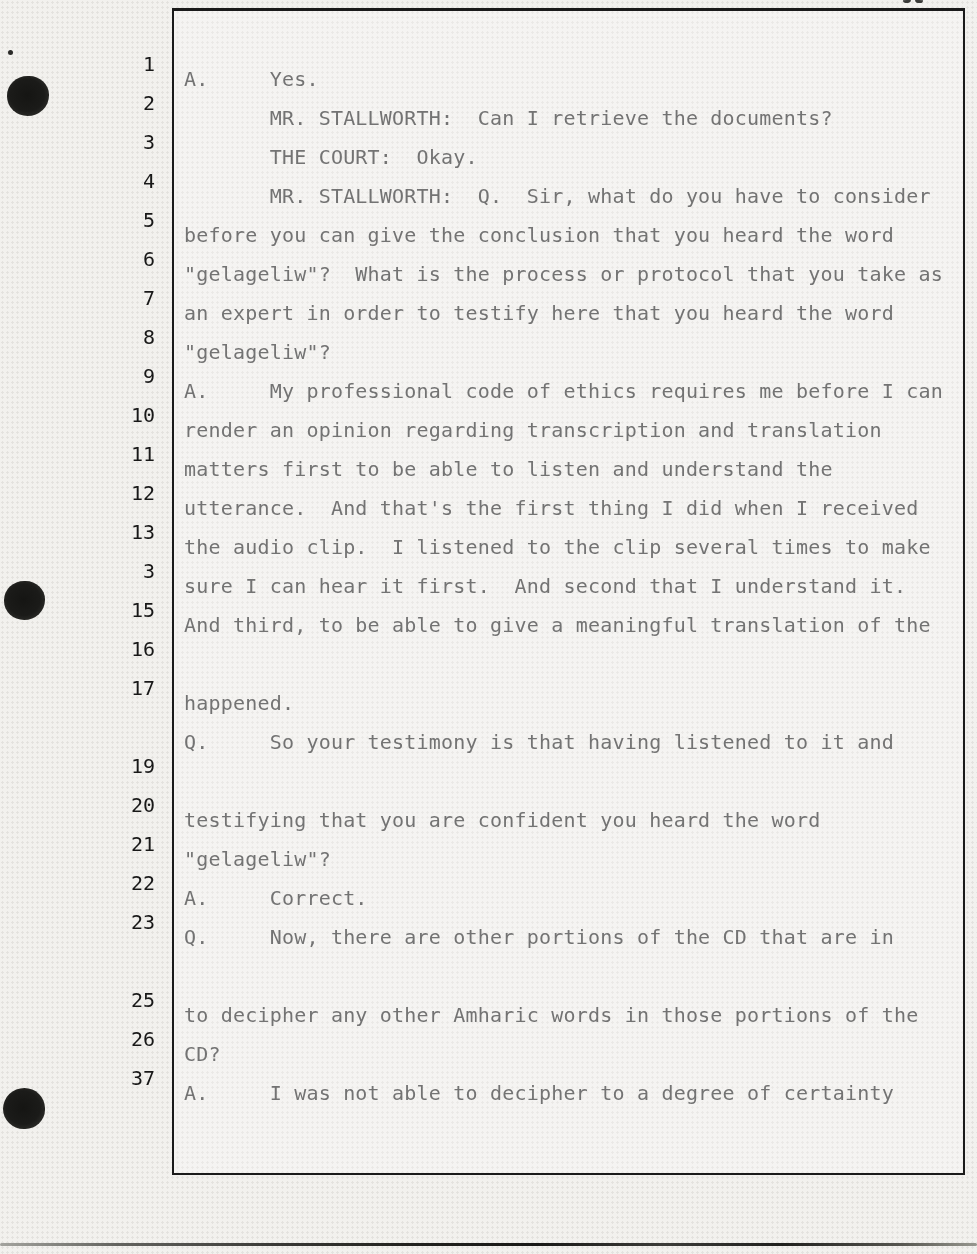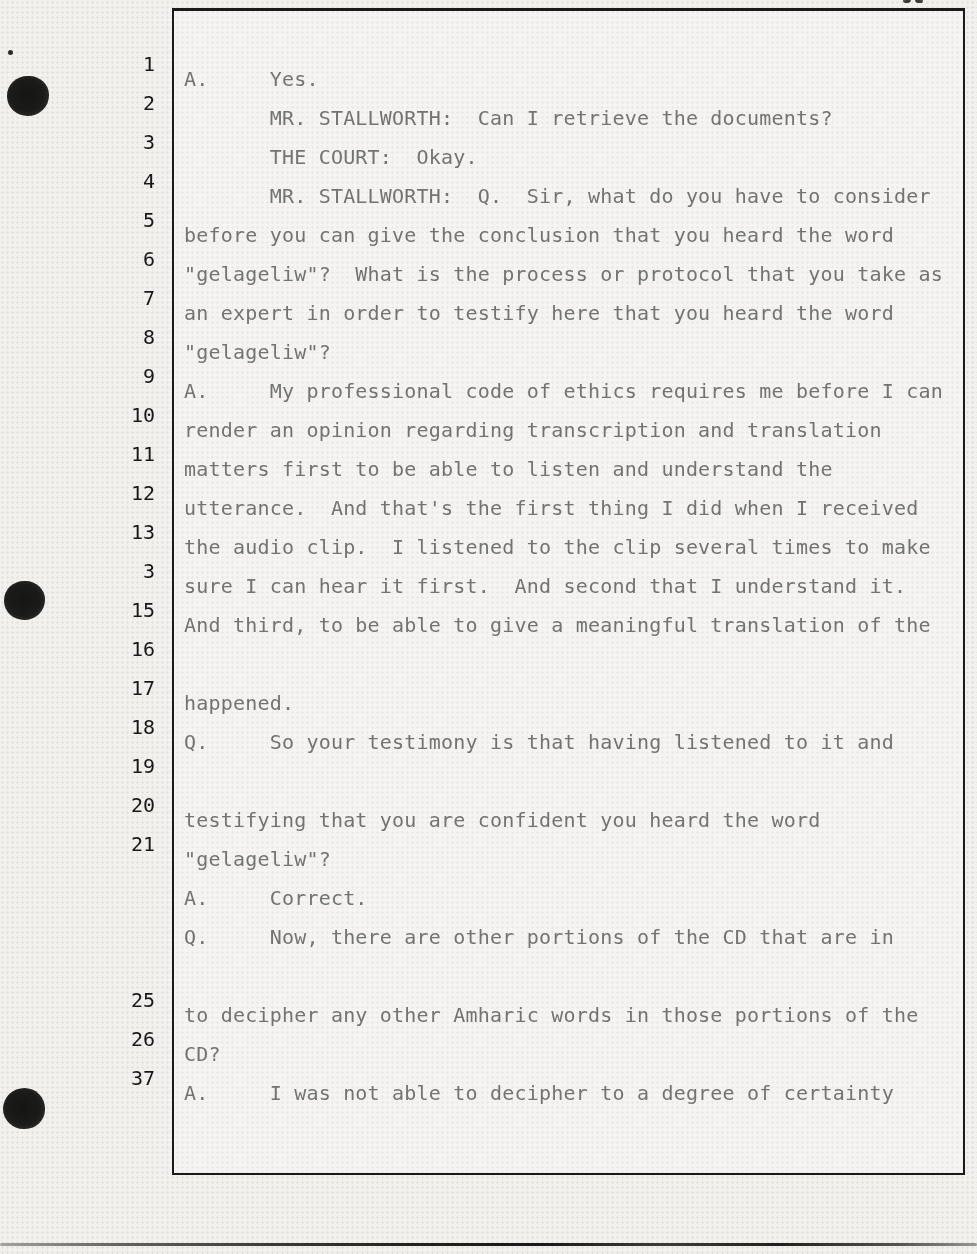--- a/index.html
+++ b/index.html
@@ -201,38 +201,39 @@
       <span class="linetext">And third, to be able to give a meaningful translation of the</span>
     </div>
     <div class="row">
       <span class="lineno">16</span>
     </div>
     <div class="row">
       <span class="lineno">17</span>
       <span class="linetext">happened.</span>
     </div>
     <div class="row">
-      <span class="lineno">18</span>
       <span class="linetext">Q.     So your testimony is that having listened to it and</span>
     </div>
     <div class="row">
       <span class="lineno">19</span>
     </div>
     <div class="row">
       <span class="lineno">20</span>
       <span class="linetext">testifying that you are confident you heard the word</span>
     </div>
     <div class="row">
       <span class="lineno">21</span>
       <span class="linetext">"gelageliw"?</span>
     </div>
     <div class="row">
+      <span class="lineno">22</span>
       <span class="linetext">A.     Correct.</span>
     </div>
     <div class="row">
+      <span class="lineno">23</span>
       <span class="linetext">Q.     Now, there are other portions of the CD that are in</span>
     </div>
     <div class="row">
     </div>
     <div class="row">
       <span class="lineno">25</span>
       <span class="linetext">to decipher any other Amharic words in those portions of the</span>
     </div>
     <div class="row">
       <span class="lineno">26</span>

